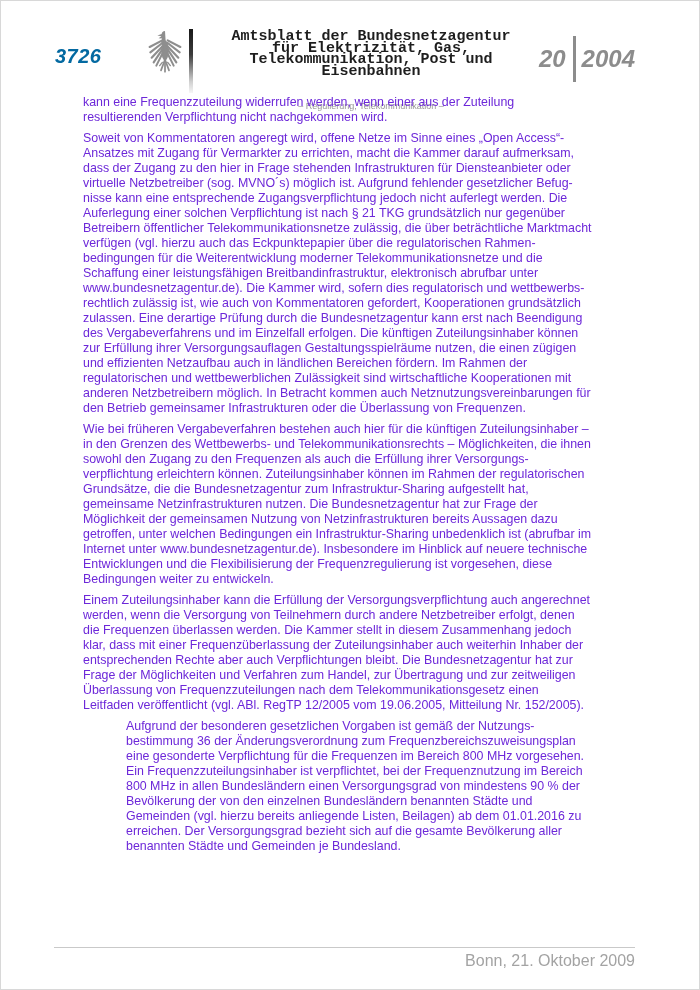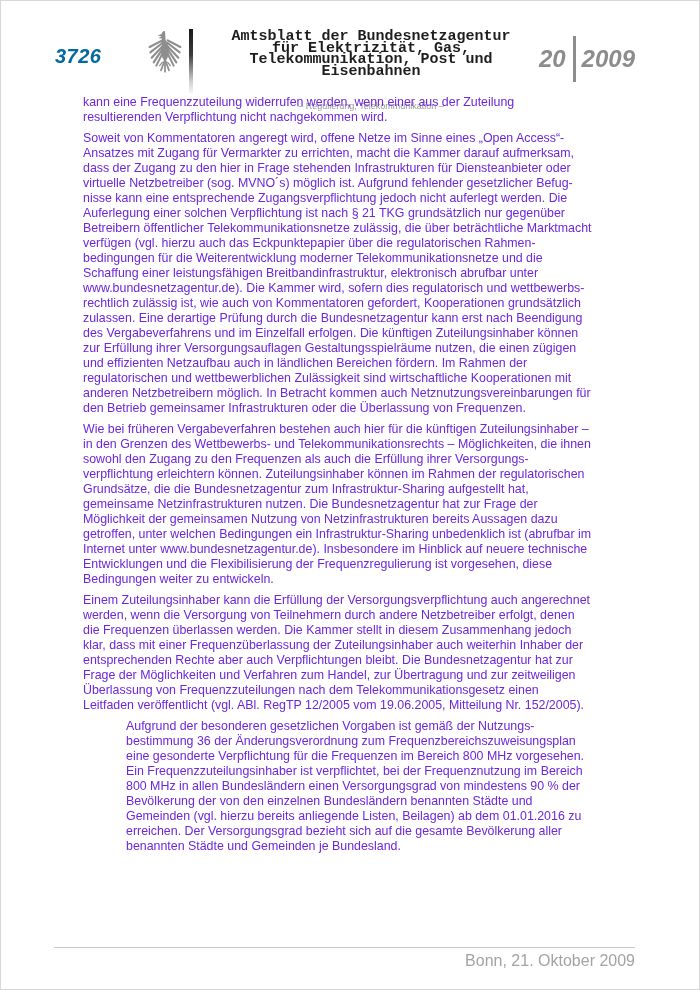--- a/index.html
+++ b/index.html
@@ -77,21 +77,21 @@
 
 <div class="masthead">
   <div class="t1">Amtsblatt der Bundesnetzagentur</div>
   <div class="t2">für Elektrizität, Gas, Telekommunikation, Post und Eisenbahnen</div>
   <div class="t3">– Regulierung, Telekommunikation –</div>
 </div>
 
 <div class="issue">
   <span class="num">20</span>
   <span class="divider"></span>
-  <span class="num">2009</span>
+  <span class="num">2004</span>
 </div>
 
 <div class="doc-body">
   <p class="para">kann eine Frequenzzuteilung widerrufen werden, wenn einer aus der Zuteilung
 resultierenden Verpflichtung nicht nachgekommen wird.</p>
   <p class="para">Soweit von Kommentatoren angeregt wird, offene Netze im Sinne eines „Open Access“-
 Ansatzes mit Zugang für Vermarkter zu errichten, macht die Kammer darauf aufmerksam,
 dass der Zugang zu den hier in Frage stehenden Infrastrukturen für Diensteanbieter oder
 virtuelle Netzbetreiber (sog. MVNO´s) möglich ist. Aufgrund fehlender gesetzlicher Befug-
 nisse kann eine entsprechende Zugangsverpflichtung jedoch nicht auferlegt werden. Die

